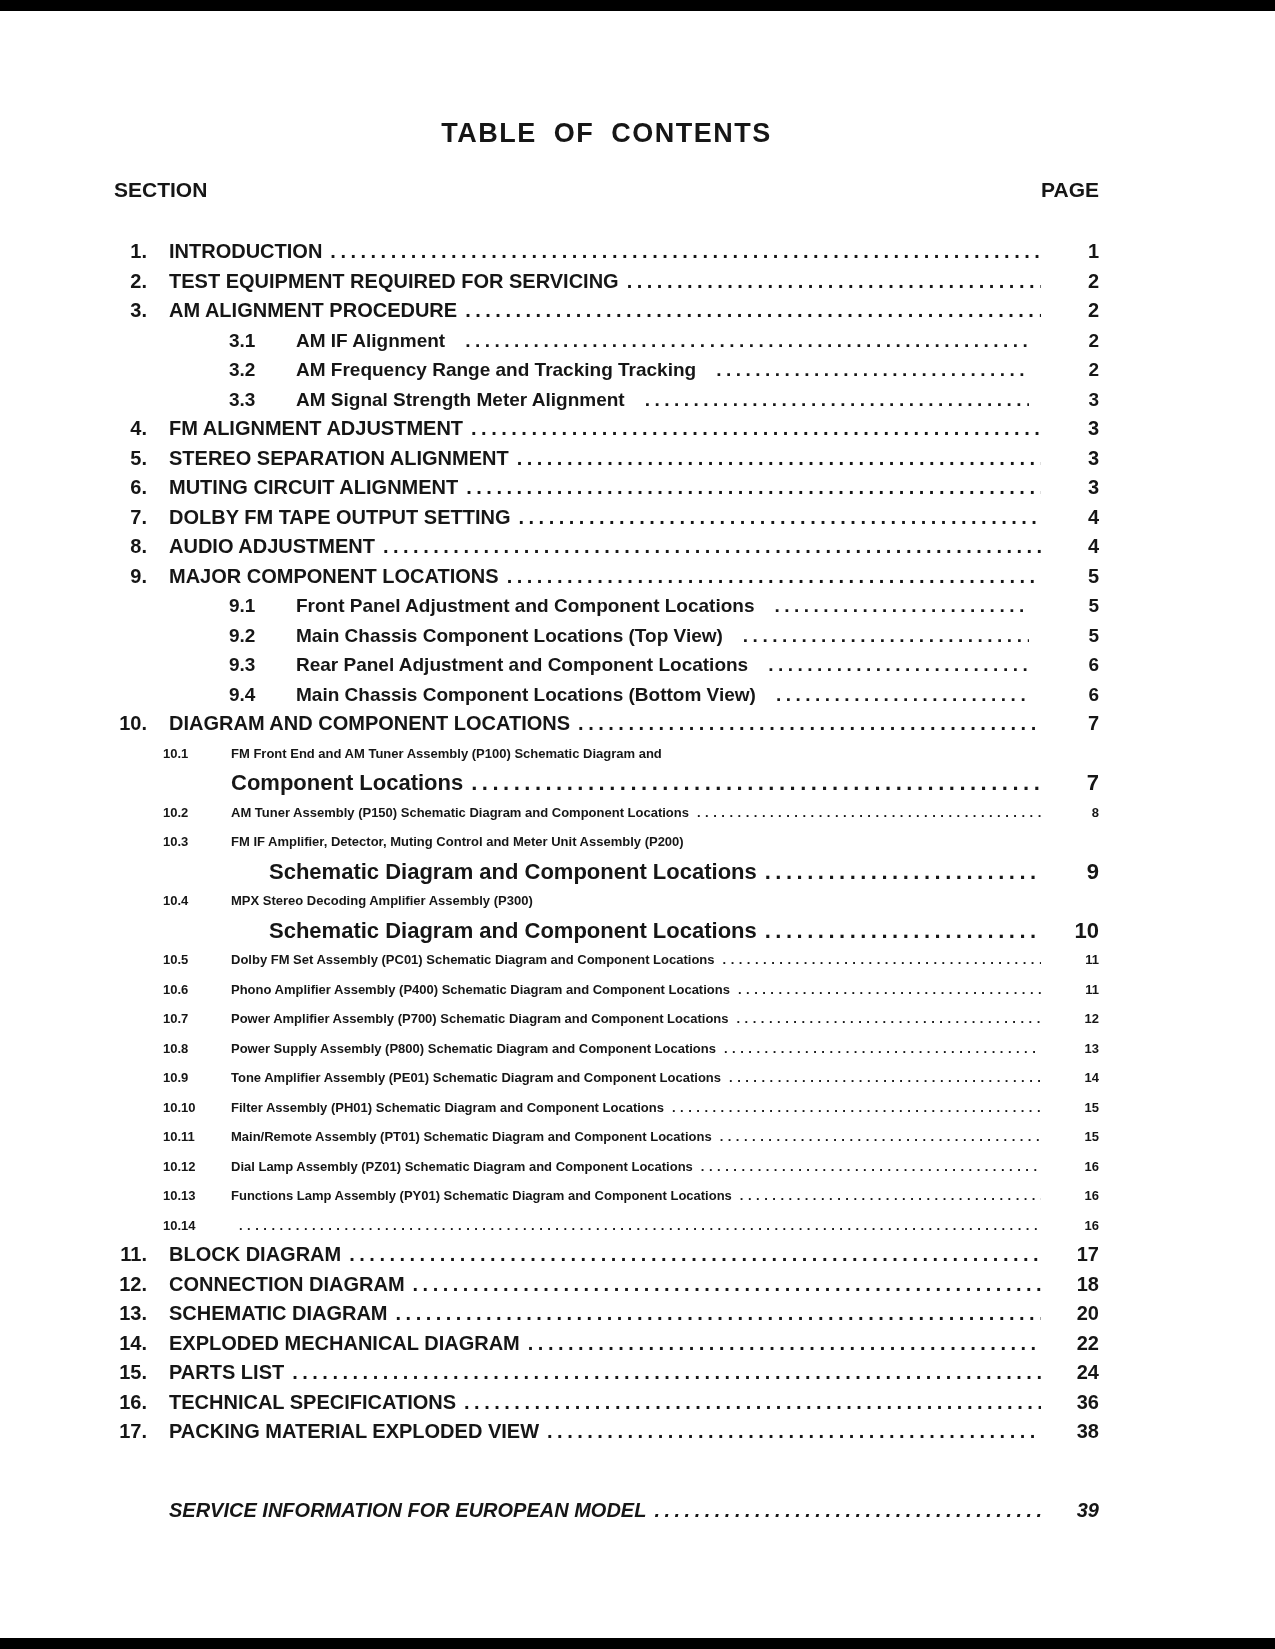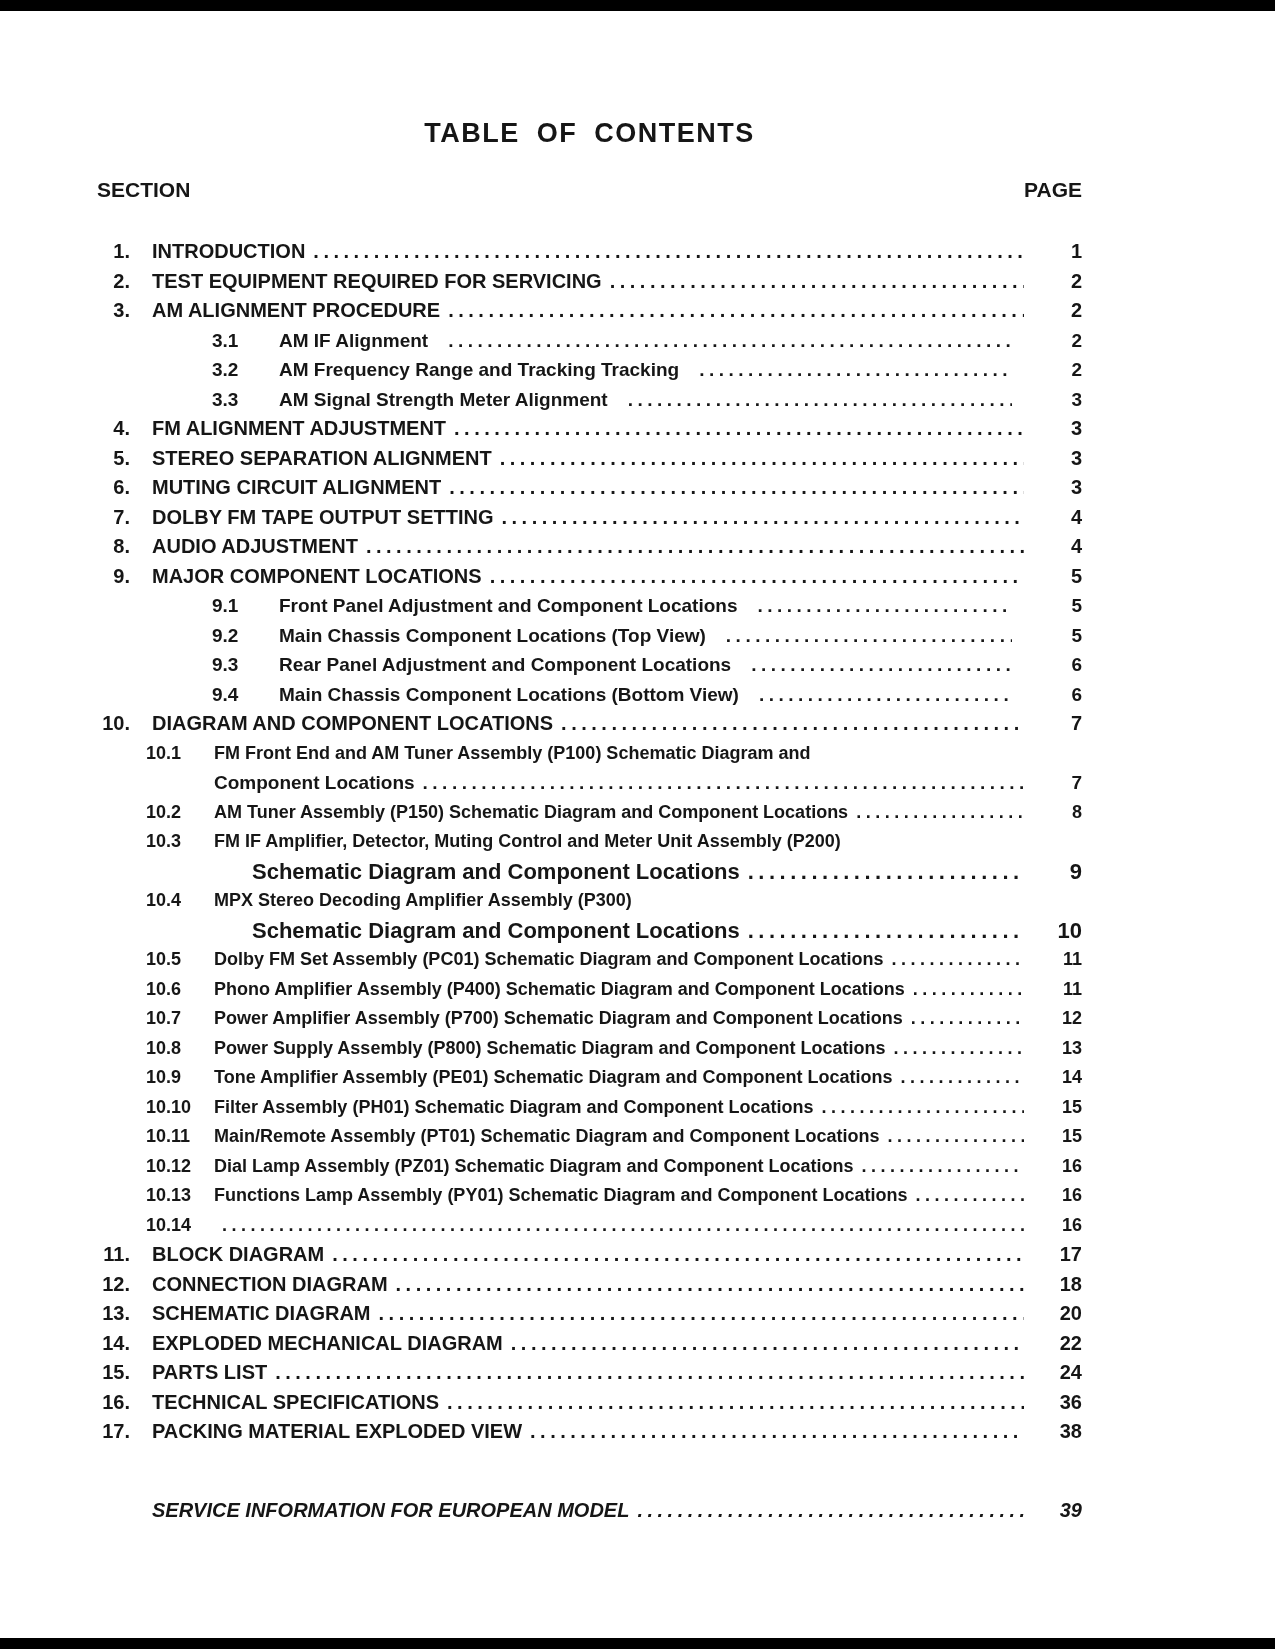--- a/index.html
+++ b/index.html
@@ -12,21 +12,21 @@
     overflow: hidden;
   }
   .scan-bar {
     position: absolute; left: 0; width: 100%; height: 11px; background: #000;
   }
   .scan-bar.top { top: 0; }
   .scan-bar.bottom { bottom: 0; }
 
   .content {
     position: absolute;
-    left: 97px; top: 0;
+    left: 114px; top: 0;
     width: 985px;
   }
   .title {
     margin-top: 118px;
     text-align: center;
     font-size: 27px;
     line-height: 31px;
     font-weight: bold;
     letter-spacing: 1.5px;
     word-spacing: 8px;
@@ -59,24 +59,24 @@
   }
   .row .pg { flex: 0 0 58px; text-align: right; }
 
   .lvl-main, .lvl-footer { font-size: 20px; }
   .lvl-main .num   { width: 33px; text-align: right; margin-right: 22px; }
   .lvl-footer .num { width: 33px; margin-right: 22px; }
 
   .lvl-sub { font-size: 19px; padding-left: 115px; gap: 12px; }
   .lvl-sub .num { width: 55px; }
 
-  .lvl-sub10 { font-size: 18px; padding-left: 49px; }
+  .lvl-sub10 { font-size: 13px; padding-left: 49px; }
   .lvl-sub10 .num { width: 68px; }
 
-  .lvl-cont1 { font-size: 19px; padding-left: 117px; }
+  .lvl-cont1 { font-size: 22px; padding-left: 117px; }
   .lvl-cont2 { font-size: 22px; padding-left: 155px; }
 
   .lvl-footer { margin-top: 49px; font-style: italic; }
 </style>
 </head>
 <body>
 
 <div class="page">
   <div class="scan-bar top"></div>
 

